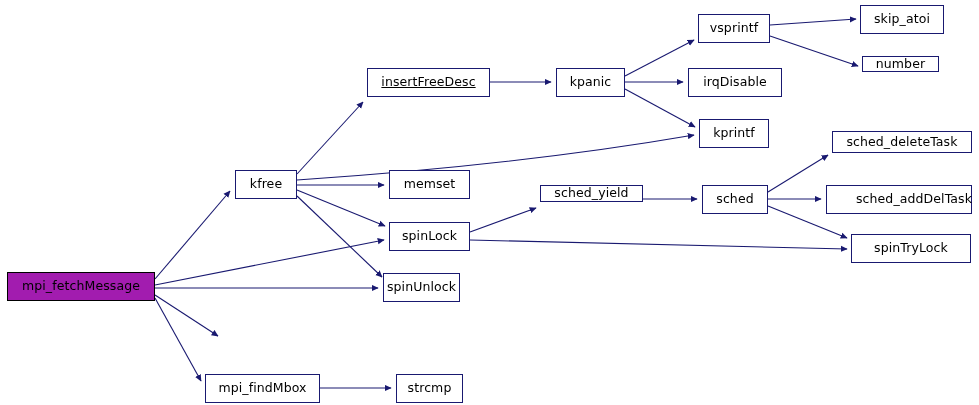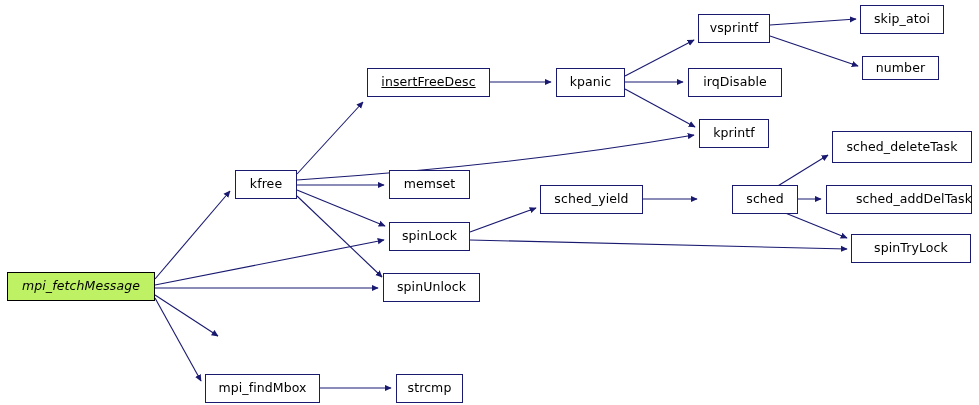--- a/index.html
+++ b/index.html
@@ -32,23 +32,22 @@
     color: #000000;
     font-size: 12.5px;
     line-height: 1;
     display: flex;
     align-items: center;
     justify-content: center;
     white-space: nowrap;
     letter-spacing: 0.1px;
   }
   .node.root {
-    background: #bef264;
+    background: #a21caf;
     border: 1px solid #000000;
-    font-style: italic;
   }
 </style>
 </head>
 <body>
 
 <div id="graph-root">
   <svg id="edge-layer" viewBox="0 0 979 405" xmlns="http://www.w3.org/2000/svg">
       <defs>
         <marker id="arrowhead" viewBox="0 0 10 10" refX="9" refY="5" markerWidth="7" markerHeight="7" orient="auto-start-reverse" markerUnits="userSpaceOnUse">
           <path d="M 0 0.5 L 10 5 L 0 9.5 z" fill="#191970"></path>
@@ -73,30 +72,30 @@
       <path d="M470,232 L536,208" fill="none" stroke="#191970" stroke-width="1.1" marker-end="url(#arrowhead)"></path>
       <path d="M470,240 L847,249" fill="none" stroke="#191970" stroke-width="1.1" marker-end="url(#arrowhead)"></path>
       <path d="M643,199 L697,199" fill="none" stroke="#191970" stroke-width="1.1" marker-end="url(#arrowhead)"></path>
       <path d="M768,192 L828,155" fill="none" stroke="#191970" stroke-width="1.1" marker-end="url(#arrowhead)"></path>
       <path d="M768,199 L821,199" fill="none" stroke="#191970" stroke-width="1.1" marker-end="url(#arrowhead)"></path>
       <path d="M768,206 L847,238" fill="none" stroke="#191970" stroke-width="1.1" marker-end="url(#arrowhead)"></path>
       <path d="M320,388 L391,388" fill="none" stroke="#191970" stroke-width="1.1" marker-end="url(#arrowhead)"></path>
     </svg>
 <div class="node root" style="left: 7px; top: 272px; width: 148px; height: 29px;">mpi_fetchMessage</div>
     <div class="node" style="left: 235px; top: 170px; width: 62px; height: 29px;">kfree</div>
-    <div class="node" style="left: 383px; top: 273px; width: 97px; height: 29px;">spinUnlock</div>
+    <div class="node" style="left: 383px; top: 273px; width: 77px; height: 29px;">spinUnlock</div>
     <div class="node" style="left: 205px; top: 374px; width: 115px; height: 29px;">mpi_findMbox</div>
     <div class="node" style="left: 367px; top: 68px; width: 123px; height: 29px; text-decoration: underline;">insertFreeDesc</div>
     <div class="node" style="left: 389px; top: 222px; width: 81px; height: 29px;">spinLock</div>
     <div class="node" style="left: 389px; top: 170px; width: 81px; height: 29px;">memset</div>
     <div class="node" style="left: 396px; top: 374px; width: 67px; height: 29px;">strcmp</div>
     <div class="node" style="left: 556px; top: 68px; width: 69px; height: 29px;">kpanic</div>
-    <div class="node" style="left: 540px; top: 185px; width: 103px; height: 29px;">sched_yield</div>
+    <div class="node" style="left: 540px; top: 185px; width: 103px; height: 17px;">sched_yield</div>
     <div class="node" style="left: 698px; top: 14px; width: 72px; height: 29px;">vsprintf</div>
     <div class="node" style="left: 688px; top: 68px; width: 94px; height: 29px;">irqDisable</div>
     <div class="node" style="left: 699px; top: 119px; width: 70px; height: 29px;">kprintf</div>
-    <div class="node" style="left: 732px; top: 185px; width: 66px; height: 29px;">sched</div>
+    <div class="node" style="left: 702px; top: 185px; width: 66px; height: 29px;">sched</div>
     <div class="node" style="left: 860px; top: 5px; width: 84px; height: 29px;">skip_atoi</div>
-    <div class="node" style="left: 862px; top: 56px; width: 77px; height: 24px;">number</div>
-    <div class="node" style="left: 832px; top: 131px; width: 140px; height: 32px;">sched_deleteTask</div>
+    <div class="node" style="left: 862px; top: 56px; width: 77px; height: 16px;">number</div>
+    <div class="node" style="left: 832px; top: 131px; width: 140px; height: 22px;">sched_deleteTask</div>
     <div class="node" style="left: 826px; top: 185px; width: 146px; height: 29px; padding-left: 30px;">sched_addDelTask</div>
     <div class="node" style="left: 851px; top: 234px; width: 120px; height: 29px;">spinTryLock</div>
   </div>
 
 </body></html>

